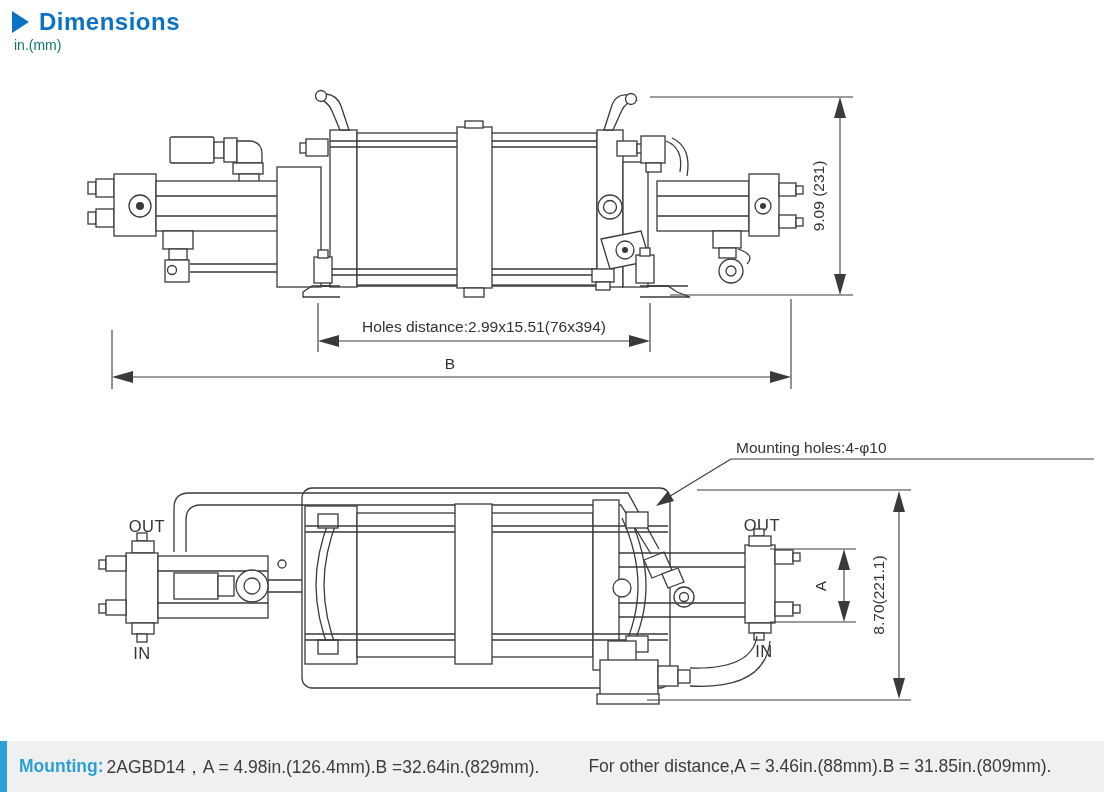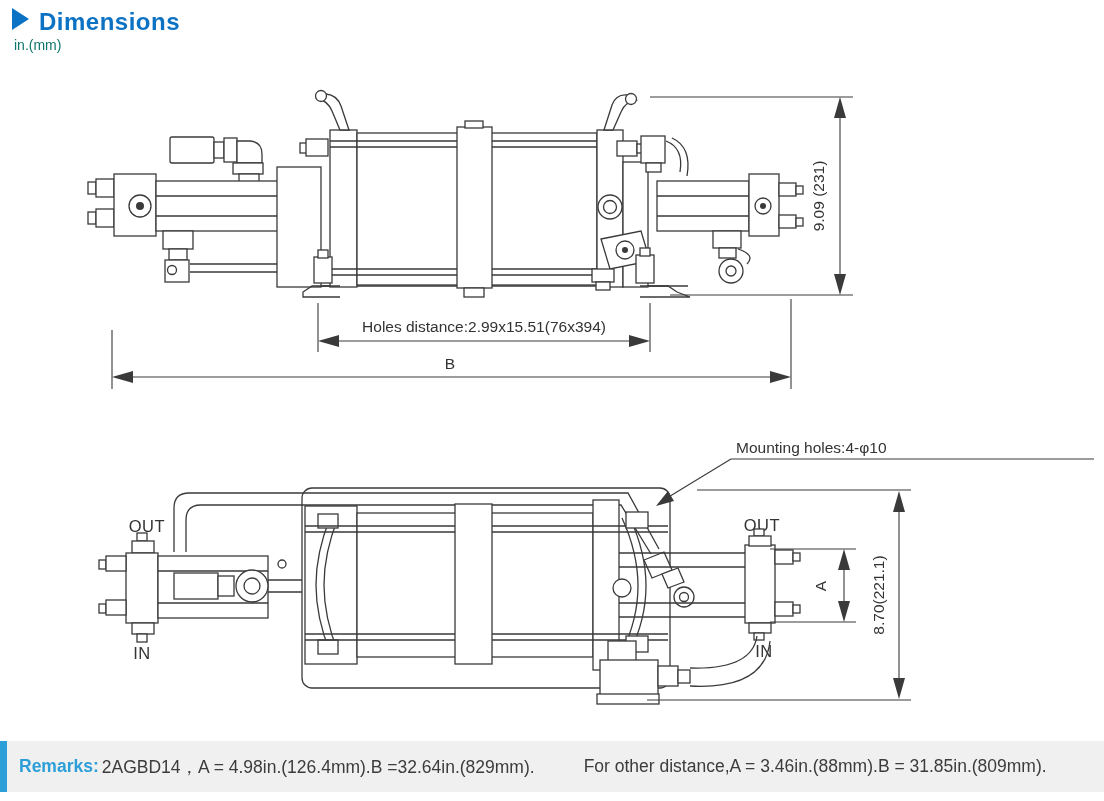--- a/index.html
+++ b/index.html
@@ -1,20 +1,20 @@
 <!DOCTYPE html>
 <html><head>
 <meta charset="utf-8">
 <style>
   html,body{margin:0;padding:0;background:#fff;}
   .page{position:relative;width:1104px;height:801px;background:#fff;overflow:hidden;
         font-family:"Liberation Sans",sans-serif;}
   
   .hdr{position:absolute;top:8px;left:12px;}
-  .hdr-row{display:flex;align-items:flex-start;gap:10px;}
+  .hdr-row{display:flex;align-items:center;gap:10px;}
   .tri{width:0;height:0;border-left:17px solid #0b72c4;border-top:11px solid transparent;
        border-bottom:11px solid transparent;}
   .hdr-title{color:#0b72c4;font-size:24px;font-weight:bold;letter-spacing:0.5px;}
   .hdr-units{color:#0f766e;font-size:14px;margin-top:1px;margin-left:2px;}
   
   svg.draw{position:absolute;left:0;top:0;}
   .ln{fill:none;stroke:#3a3a3a;stroke-width:1.3;}
   .fw{fill:#ffffff;stroke:#3a3a3a;stroke-width:1.3;}
   .dim{fill:none;stroke:#3a3a3a;stroke-width:1.1;}
   .arr{fill:#3a3a3a;stroke:none;}
@@ -246,18 +246,18 @@
       <g>
         <path class="dim" d="M697,490 H911 M647,700 H911 M899,510 V682"></path>
         <polygon class="arr" points="899,491 893,512 905,512"></polygon>
         <polygon class="arr" points="899,699 893,678 905,678"></polygon>
         <text class="dtxt" text-anchor="middle" transform="rotate(-90 884 595)" x="884" y="595">8.70(221.1)</text>
       </g>
     </g>
   </svg>
 
   <div class="remarks">
-    <span class="lbl">Remarks:</span>
+    <span class="lbl">Mounting:</span>
     <span class="model">2AGBD14，A = 4.98in.(126.4mm).B =32.64in.(829mm).</span>
     <span>For other distance,A = 3.46in.(88mm).B = 31.85in.(809mm).</span>
   </div>
 
 </div>
 
 </body></html>

